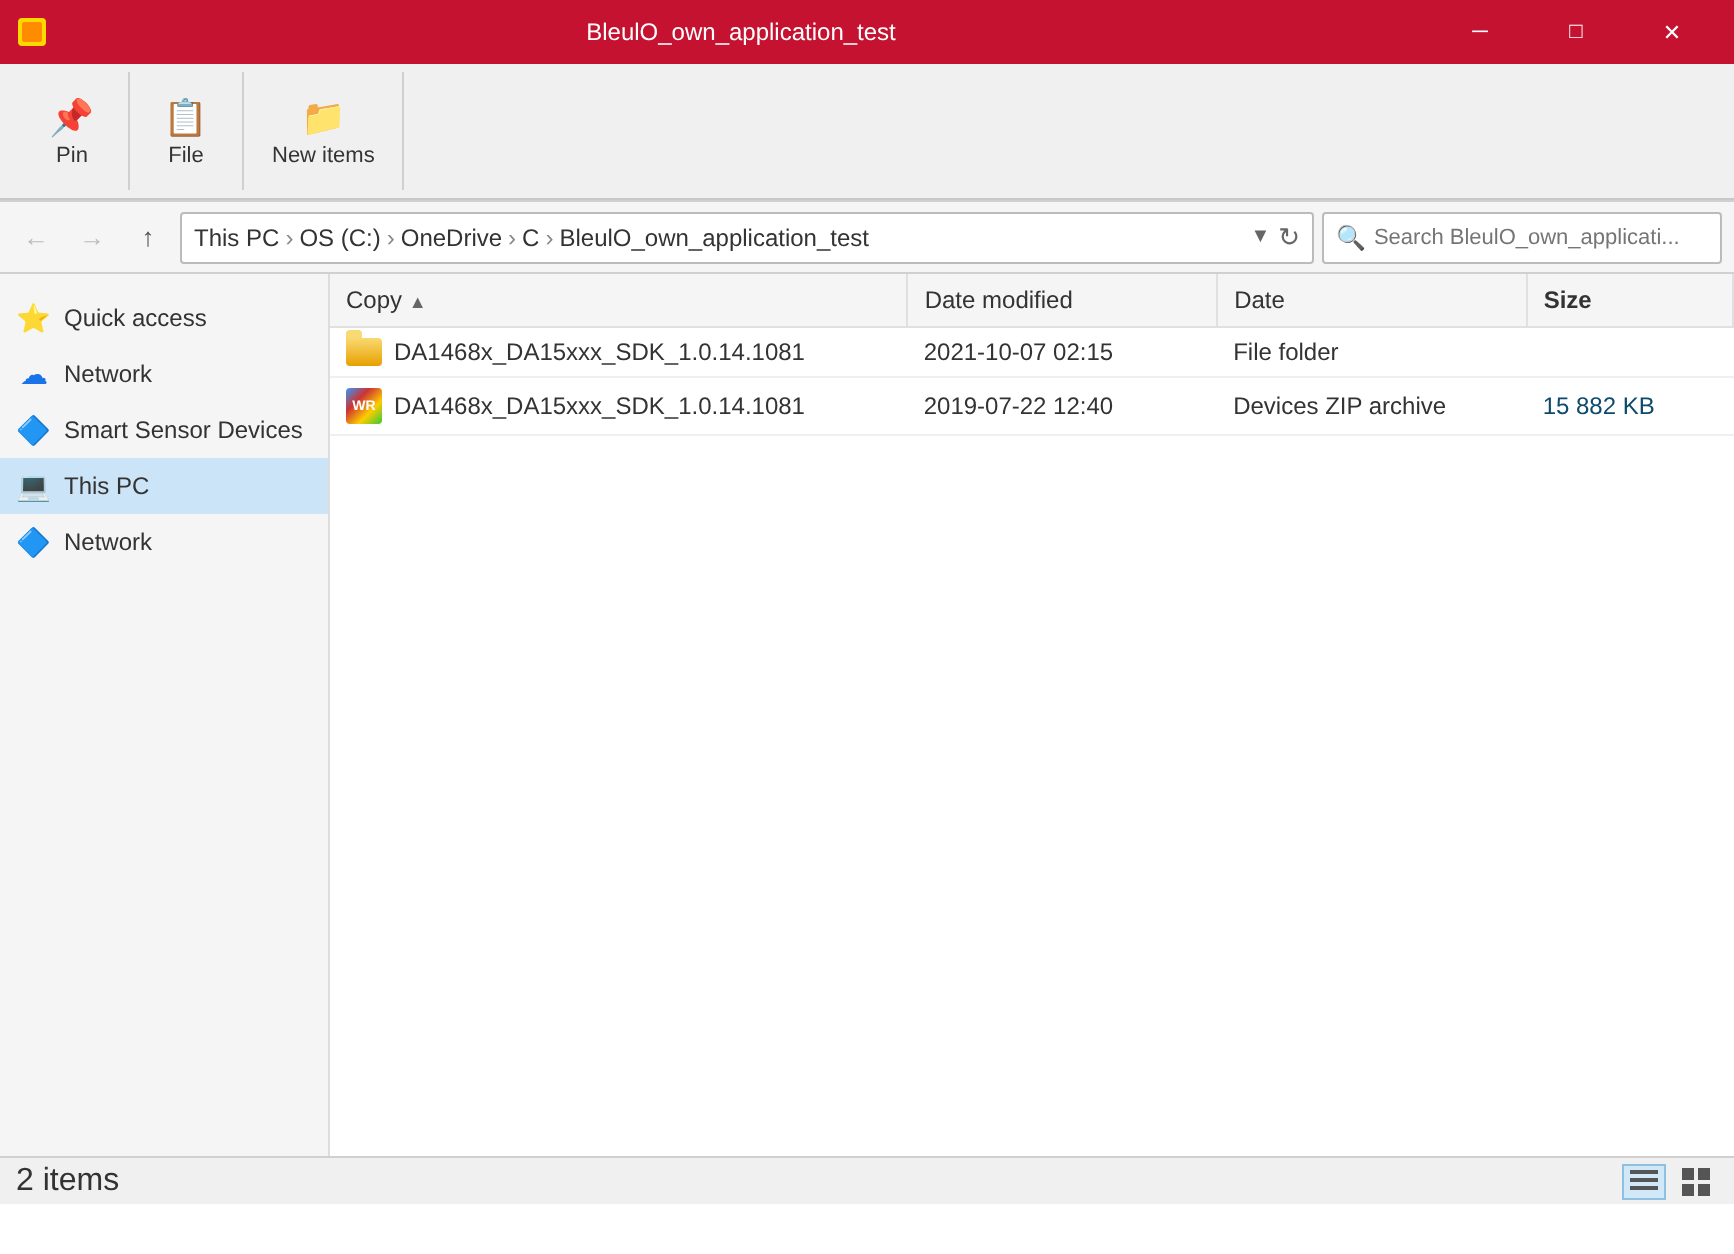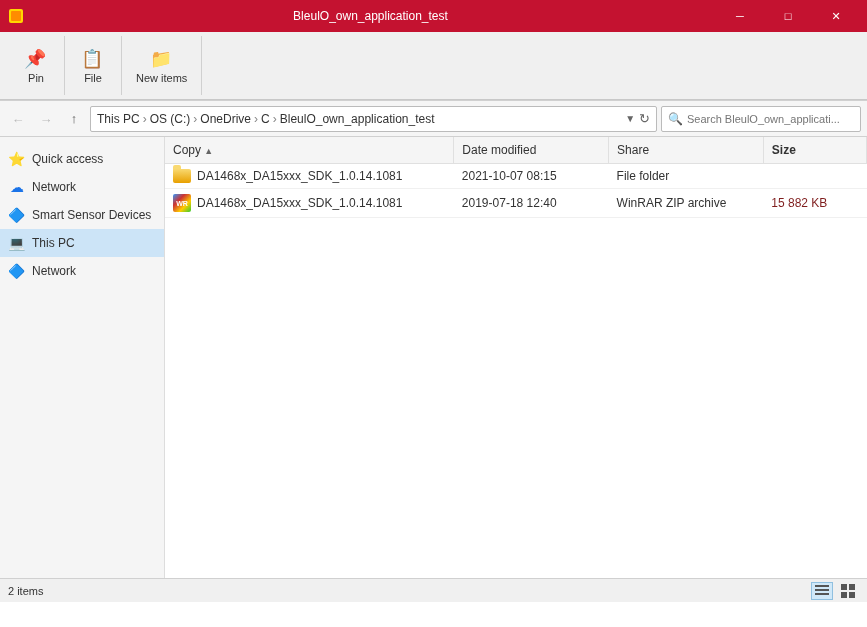--- a/index.html
+++ b/index.html
@@ -159,21 +159,21 @@
       font-size: 8px; font-weight: bold; color: white;
       display: flex; align-items: center; justify-content: center;
     }
 
     
     .status-bar {
       height: 24px;
       background: #f0f0f0;
       border-top: 1px solid #d0d0d0;
       display: flex; align-items: center;
-      padding: 0 8px; font-size: 11px; color: #333;
+      padding: 0 8px; font-size: 16px; color: #333;
       justify-content: space-between;
     }
     .status-right { display: flex; gap: 4px; }
     .view-btn {
       width: 22px; height: 18px;
       display: flex; align-items: center; justify-content: center;
       cursor: pointer; font-size: 11px; color: #555;
       border: 1px solid transparent;
     }
     .view-btn.active { border-color: #90c0e0; background: #d0e8f8; }
@@ -285,46 +285,46 @@
 
   <div class="file-area">
     <table class="file-table">
       <thead>
         <tr>
           <th style="width:280px;">
             <span>Copy</span>
             <span class="sort-arrow"> ▲</span>
           </th>
           <th style="width:150px;margin-top:25px;">Date modified</th>
-          <th style="width:150px;">Share</th>
+          <th style="width:150px;">Date</th>
           <th style="width:100px;font-weight:bold;">Size</th>
         </tr>
       </thead>
       <tbody>
         <tr>
           <td>
             <div class="file-name-cell">
               <div class="folder-icon-yellow"></div>
               <span>DA1468x_DA15xxx_SDK_1.0.14.1081</span>
             </div>
           </td>
-          <td>2021-10-07 08:15</td>
+          <td>2021-10-07 02:15</td>
           <td>File folder</td>
           <td></td>
         </tr>
         <tr>
           <td>
             <div class="file-name-cell">
               <div class="winrar-icon" style="font-size:7px;font-weight:bold;">WR</div>
               <span>DA1468x_DA15xxx_SDK_1.0.14.1081</span>
             </div>
           </td>
-          <td>2019-07-18 12:40</td>
-          <td>WinRAR ZIP archive</td>
-          <td style="color:#7f1d1d;">15 882 KB</td>
+          <td>2019-07-22 12:40</td>
+          <td>Devices ZIP archive</td>
+          <td style="color:#0c4a6e;">15 882 KB</td>
         </tr>
       </tbody>
     </table>
   </div>
 </div>
 
 <div class="status-bar">
   <span>2 items</span>
   <div class="status-right">
     <div class="view-btn active" title="Details">

